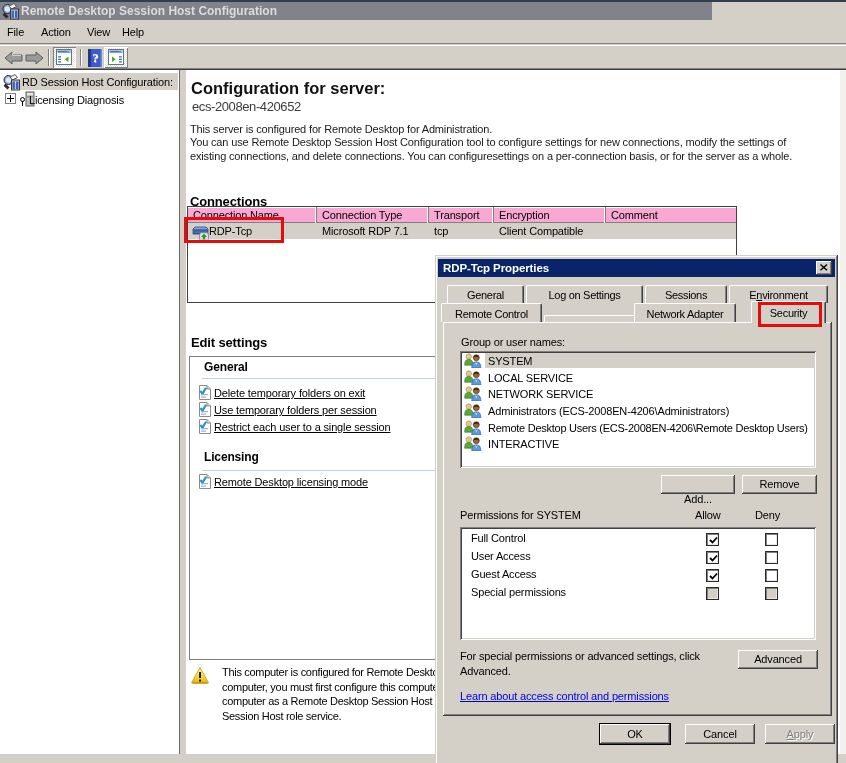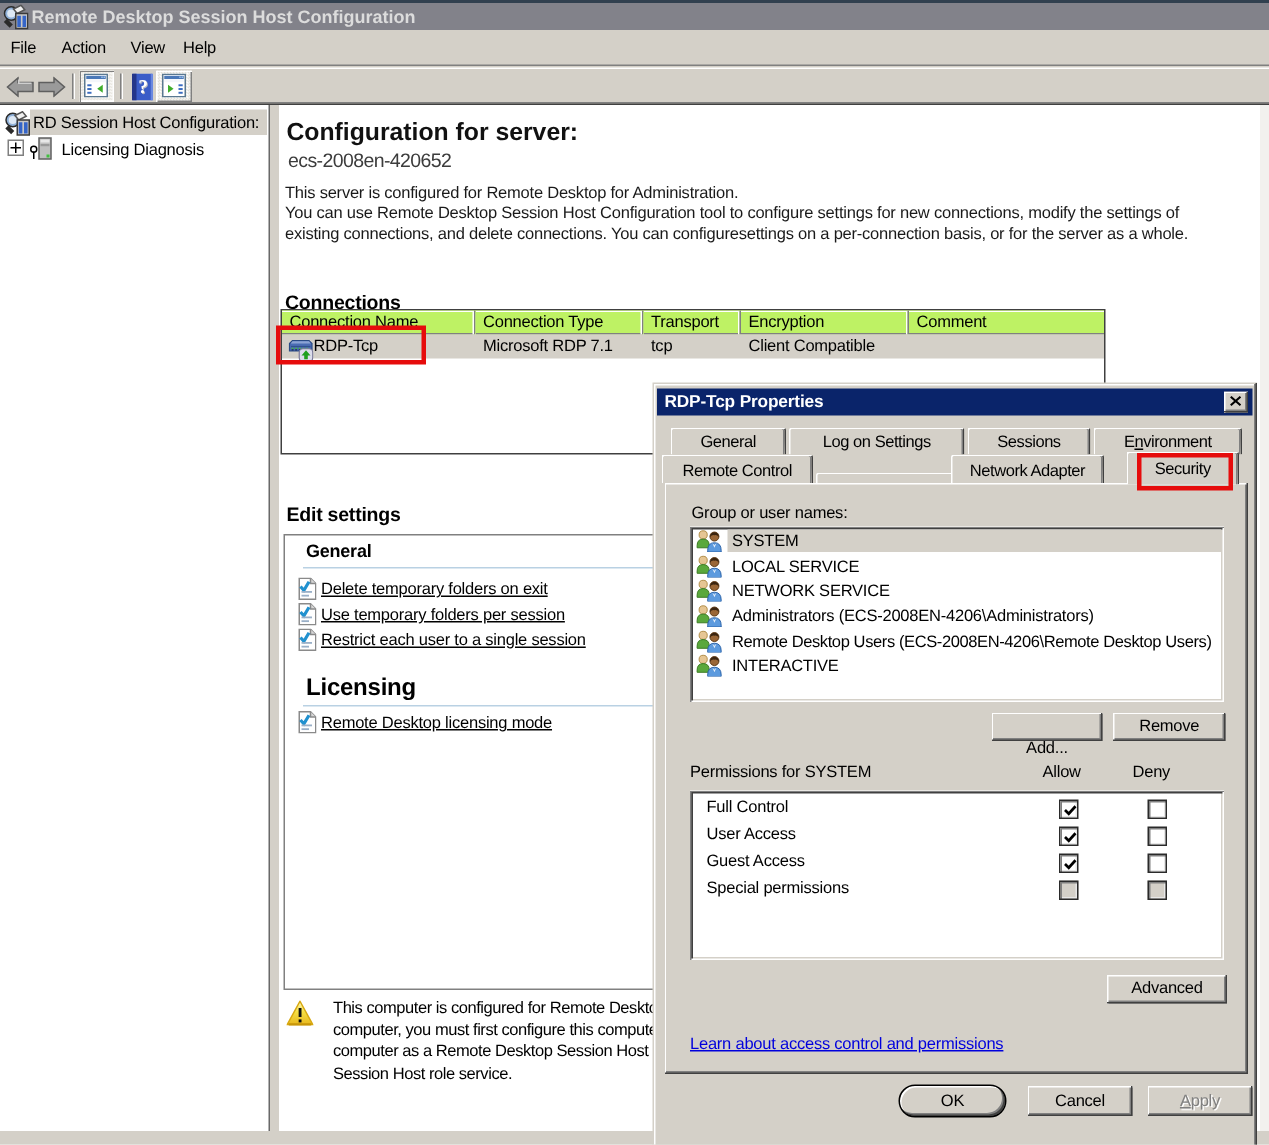--- a/index.html
+++ b/index.html
@@ -3,21 +3,21 @@
 <meta charset="utf-8">
 <style>
 * { margin:0; padding:0; box-sizing:border-box; }
 html,body { width:846px; height:763px; overflow:hidden; }
 body { font-family:"Liberation Sans",sans-serif; font-size:11px; letter-spacing:-0.15px; background:#d4d0c8; position:relative; color:#000; }
 .abs { position:absolute; }
 .b { font-weight:bold; }
 
 
 #topline { left:0; top:0; width:846px; height:2px; background:#31404f; }
-#titlebar { left:0; top:2px; width:846px; height:18px; background:#82828a; }
+#titlebar { left:0; top:2px; width:712px; height:18px; background:#82828a; }
 #titlebar .txt { position:absolute; left:21px; top:2px; font-size:12px; font-weight:bold; color:#dcdcdc; letter-spacing:0px; }
 #menubar { left:0; top:20px; width:846px; height:24px; background:#d4d0c8; border-bottom:1px solid #808080; }
 #menubar span { position:absolute; top:6px; }
 #toolbar { left:0; top:45px; width:846px; height:24px; background:#d4d0c8; border-top:1px solid #fff; border-bottom:1px solid #808080; }
 .chk { background-image:conic-gradient(#fff 25%, #e3e0d8 0 50%, #fff 0 75%, #e3e0d8 0); background-size:2px 2px; }
 .tsep { position:absolute; top:3px; width:2px; height:17px; border-left:1px solid #808080; border-right:1px solid #fff; }
 
 
 #leftpane { left:0; top:70px; width:180px; height:684px; background:#fff; border-right:1px solid #696969; }
 #splitgap { left:181px; top:70px; width:5px; height:684px; background:#d4d0c8; }
@@ -29,34 +29,34 @@
 
 .treesel { background:#d4d0c8; }
 
 
 h1.cfg { font-size:16.5px; font-weight:bold; color:#111; letter-spacing:0; }
 .host { font-size:13px; color:#3c3c3c; letter-spacing:-0.4px; }
 .para { font-size:11px; line-height:13.3px; color:#1a1a1a; letter-spacing:-0.15px; }
 
 
 #conntable { left:187px; top:206px; width:550px; height:97px; background:#fff; border:1px solid #404040; }
-.hcell { position:absolute; top:0; height:16px; background:#bef264; border-right:1px solid #808080; box-shadow:inset -1px 0 0 #fff, inset 0 -1px 0 #808080, inset 0 1px 0 #fff; padding:2px 0 0 5px; font-size:11px; white-space:nowrap; overflow:hidden; }
+.hcell { position:absolute; top:0; height:16px; background:#f9a8d4; border-right:1px solid #808080; box-shadow:inset -1px 0 0 #fff, inset 0 -1px 0 #808080, inset 0 1px 0 #fff; padding:2px 0 0 5px; font-size:11px; white-space:nowrap; overflow:hidden; }
 #connrow { position:absolute; left:0; top:16px; width:548px; height:16px; background:#d4d0c8; }
 .ccell { position:absolute; top:2px; white-space:nowrap; }
 
 .redbox { border:3px solid #e60c0c; position:absolute; z-index:10; }
 
 
 #editbox { left:189px; top:356px; width:641px; height:304px; border:1px solid #808080; background:#fff; }
 .sep-blue { position:absolute; height:1px; background:#b9d1e3; }
 .esitem { position:absolute; white-space:nowrap;text-decoration:underline; }
 
 
 .btn { position:absolute; background:#d4d0c8; font-size:11px; text-align:center; box-shadow:inset -1px -1px 0 #404040, inset 1px 1px 0 #fff, inset -2px -2px 0 #808080, inset 2px 2px 0 #d4d0c8; }
-.btn.def { outline:1px solid #000;border-radius:10px; }
+.btn.def { outline:1px solid #000; }
 
 
 #dlg { left:435px; top:255px; width:403px; height:630px; background:#d4d0c8; box-shadow:inset -1px -1px 0 #404040, inset 1px 1px 0 #d4d0c8, inset -2px -2px 0 #808080, inset 2px 2px 0 #fff; }
 #dlgtitle { position:absolute; left:3px; top:4px; width:397px; height:18px; background:#0a246a; }
 #dlgtitle .t { position:absolute; left:5px; top:2.5px; color:#fff; font-weight:bold; font-size:11.5px; letter-spacing:-0.1px; }
 #dlgx { position:absolute; right:3px; top:2px; width:16px; height:14px; background:#d4d0c8; box-shadow:inset -1px -1px 0 #404040, inset 1px 1px 0 #fff, inset -2px -2px 0 #808080; font-size:11px; font-weight:bold; text-align:center; line-height:13px; }
 
 
 .tab { position:absolute; background:#d4d0c8; border-top:1px solid #fff; border-left:1px solid #fff; border-right:1px solid #404040; border-radius:2px 2px 0 0; box-shadow:inset -1px 0 0 #808080; text-align:center; font-size:11px; letter-spacing:-0.3px; }
 #tabpanel { position:absolute; left:8px; top:67px; width:389px; height:394px; background:#d4d0c8; box-shadow:inset -1px -1px 0 #404040, inset 1px 1px 0 #fff, inset -2px -2px 0 #808080, inset 2px 2px 0 #d4d0c8; }
@@ -169,21 +169,21 @@
     <div class="abs" style="left:4px;top:1px;width:1px;height:7px;background:#000"></div>
   </div>
   <svg class="abs" style="left:20px;top:21px" width="16" height="16" viewBox="0 0 16 16">
     <rect x="6" y="1" width="8" height="14" fill="#c0c0c0" stroke="#606060"></rect>
     <rect x="7" y="2" width="6" height="2" fill="#e8e8e8"></rect>
     <rect x="7" y="5" width="6" height="1.5" fill="#9a9a9a"></rect>
     <rect x="11" y="12" width="2" height="2" fill="#40c040"></rect>
     <circle cx="2.5" cy="8.5" r="2" fill="#fff" stroke="#000"></circle>
     <rect x="2" y="10" width="1" height="5" fill="#000"></rect>
   </svg>
-  <span class="abs" style="left:41px;top:24px;white-space:nowrap">Licensing Diagnosis</span>
+  <span class="abs" style="left:29px;top:24px;white-space:nowrap">Licensing Diagnosis</span>
 </div>
 <div id="splitgap" class="abs"></div>
 <div id="rightpane" class="abs"></div>
 <div id="rightedge" class="abs"></div>
 <div id="bottomedge" class="abs"></div>
 
 <h1 class="cfg abs" style="left:191px;top:79px">Configuration for server:</h1>
 <div class="host abs" style="left:192px;top:99px">ecs-2008en-420652</div>
 <div class="para abs" style="left:190px;top:123px;width:640px">
 This server is configured for Remote Desktop for Administration.<br>
@@ -234,21 +234,21 @@
     </svg>
   <svg class="abs doc" style="left:8px;top:45px" width="13" height="15" viewBox="0 0 13 15">
       <use href="#docicon"></use>
     </svg>
   <svg class="abs doc" style="left:8px;top:62px" width="13" height="15" viewBox="0 0 13 15">
       <use href="#docicon"></use>
     </svg>
   <div class="esitem" style="left:24px;top:30px">Delete temporary folders on exit</div>
   <div class="esitem" style="left:24px;top:47px">Use temporary folders per session</div>
   <div class="esitem" style="left:24px;top:64px">Restrict each user to a single session</div>
-  <div class="abs b" style="left:14px;top:93px;font-size:16px">Licensing</div>
+  <div class="abs b" style="left:14px;top:93px;font-size:12px">Licensing</div>
   <div class="sep-blue" style="left:12px;top:113px;width:620px"></div>
   <svg class="abs doc" style="left:8px;top:117px" width="13" height="15" viewBox="0 0 13 15">
       <use href="#docicon"></use>
     </svg>
   <div class="esitem" style="left:24px;top:119px">Remote Desktop licensing mode</div>
 </div>
 
 <svg class="abs" style="left:191px;top:667px" width="18" height="17" viewBox="0 0 18 17">
   <defs>
       <linearGradient id="wg" x1="0" y1="0" x2="0" y2="1">
@@ -373,20 +373,21 @@
           <svg width="11" height="11" viewBox="0 0 11 11">
             <path d="M2 5 L4.5 7.5 L9 2.5" stroke="#000" stroke-width="1.8" fill="none"></path>
           </svg>
         </div>
       <div class="cb gray" style="left:246px;top:60px"></div>
       <div class="cb" style="left:305px;top:6px"></div>
       <div class="cb" style="left:305px;top:24px"></div>
       <div class="cb" style="left:305px;top:42px"></div>
       <div class="cb gray" style="left:305px;top:60px"></div>
     </div>
+    <div class="abs" style="left:17px;top:327px;line-height:14.5px">For special permissions or advanced settings, click<br>Advanced.</div>
     <div class="btn" style="left:295px;top:328px;width:80px;height:19px;padding-top:3px">Advanced</div>
     <div class="abs" style="left:17px;top:368px"><a class="lnk">Learn about access control and permissions</a></div>
   </div>
   <div class="btn def" style="left:165px;top:469px;width:70px;height:20px;padding-top:4px">OK</div>
   <div class="btn" style="left:250px;top:469px;width:70px;height:20px;padding-top:4px">Cancel</div>
   <div class="btn" style="left:330px;top:469px;width:70px;height:20px;padding-top:4px;color:#808080;text-shadow:1px 1px 0 #fff"><u>A</u>pply</div>
 </div>
 
 <div class="redbox" style="left:758px;top:302px;width:64px;height:25px;"></div>
 

